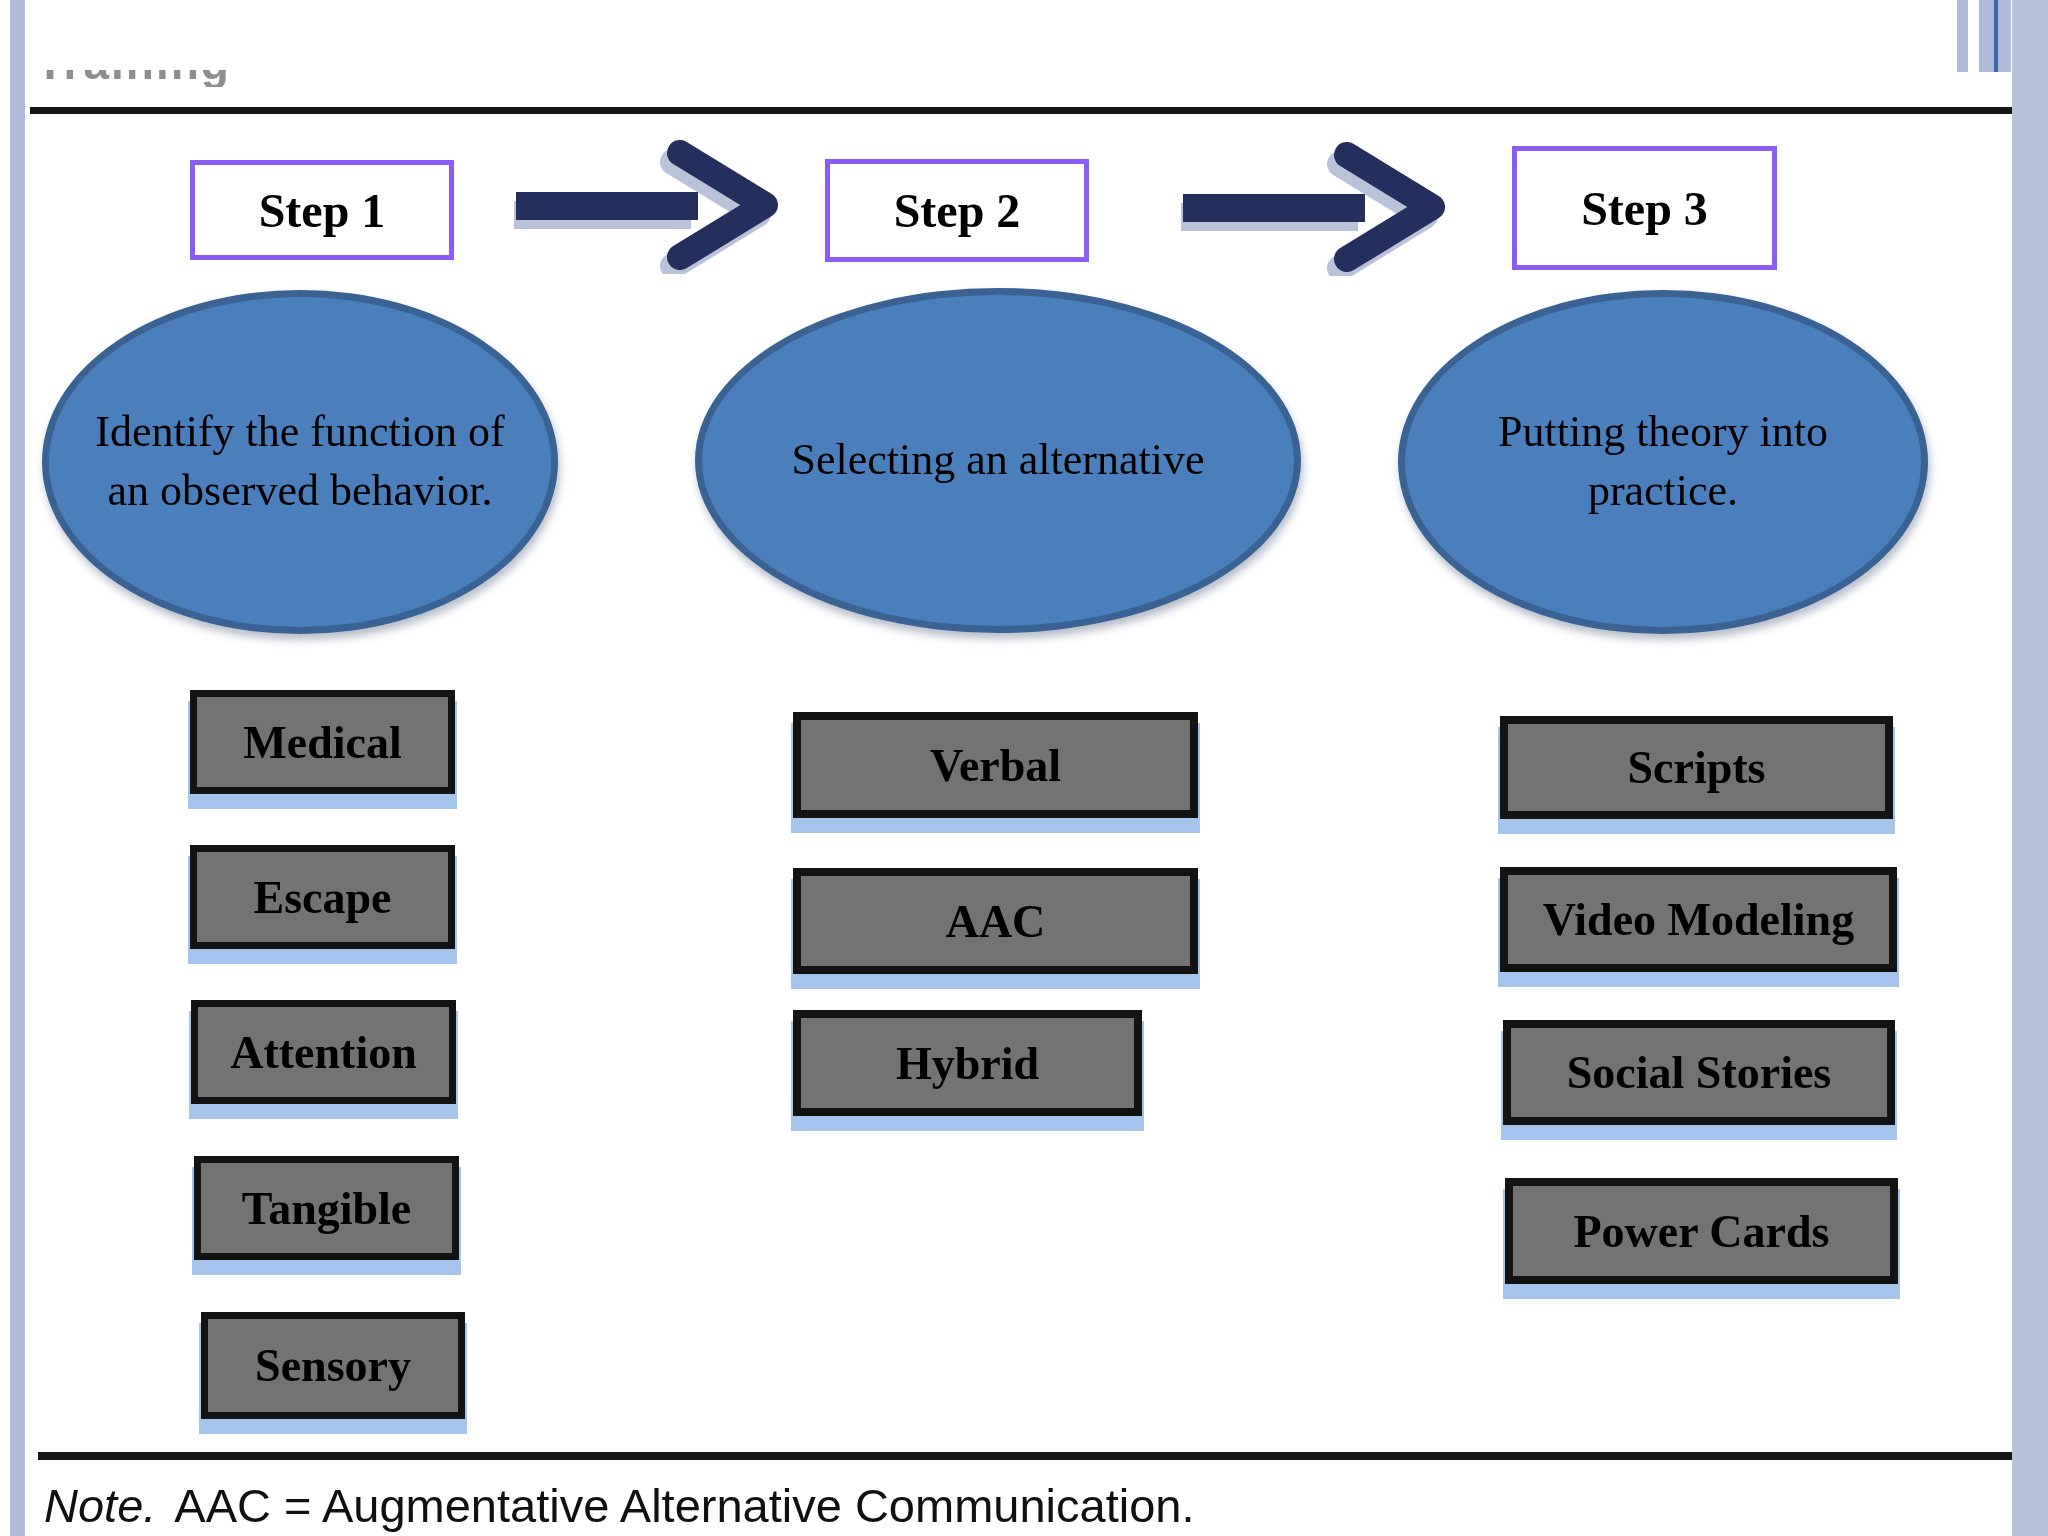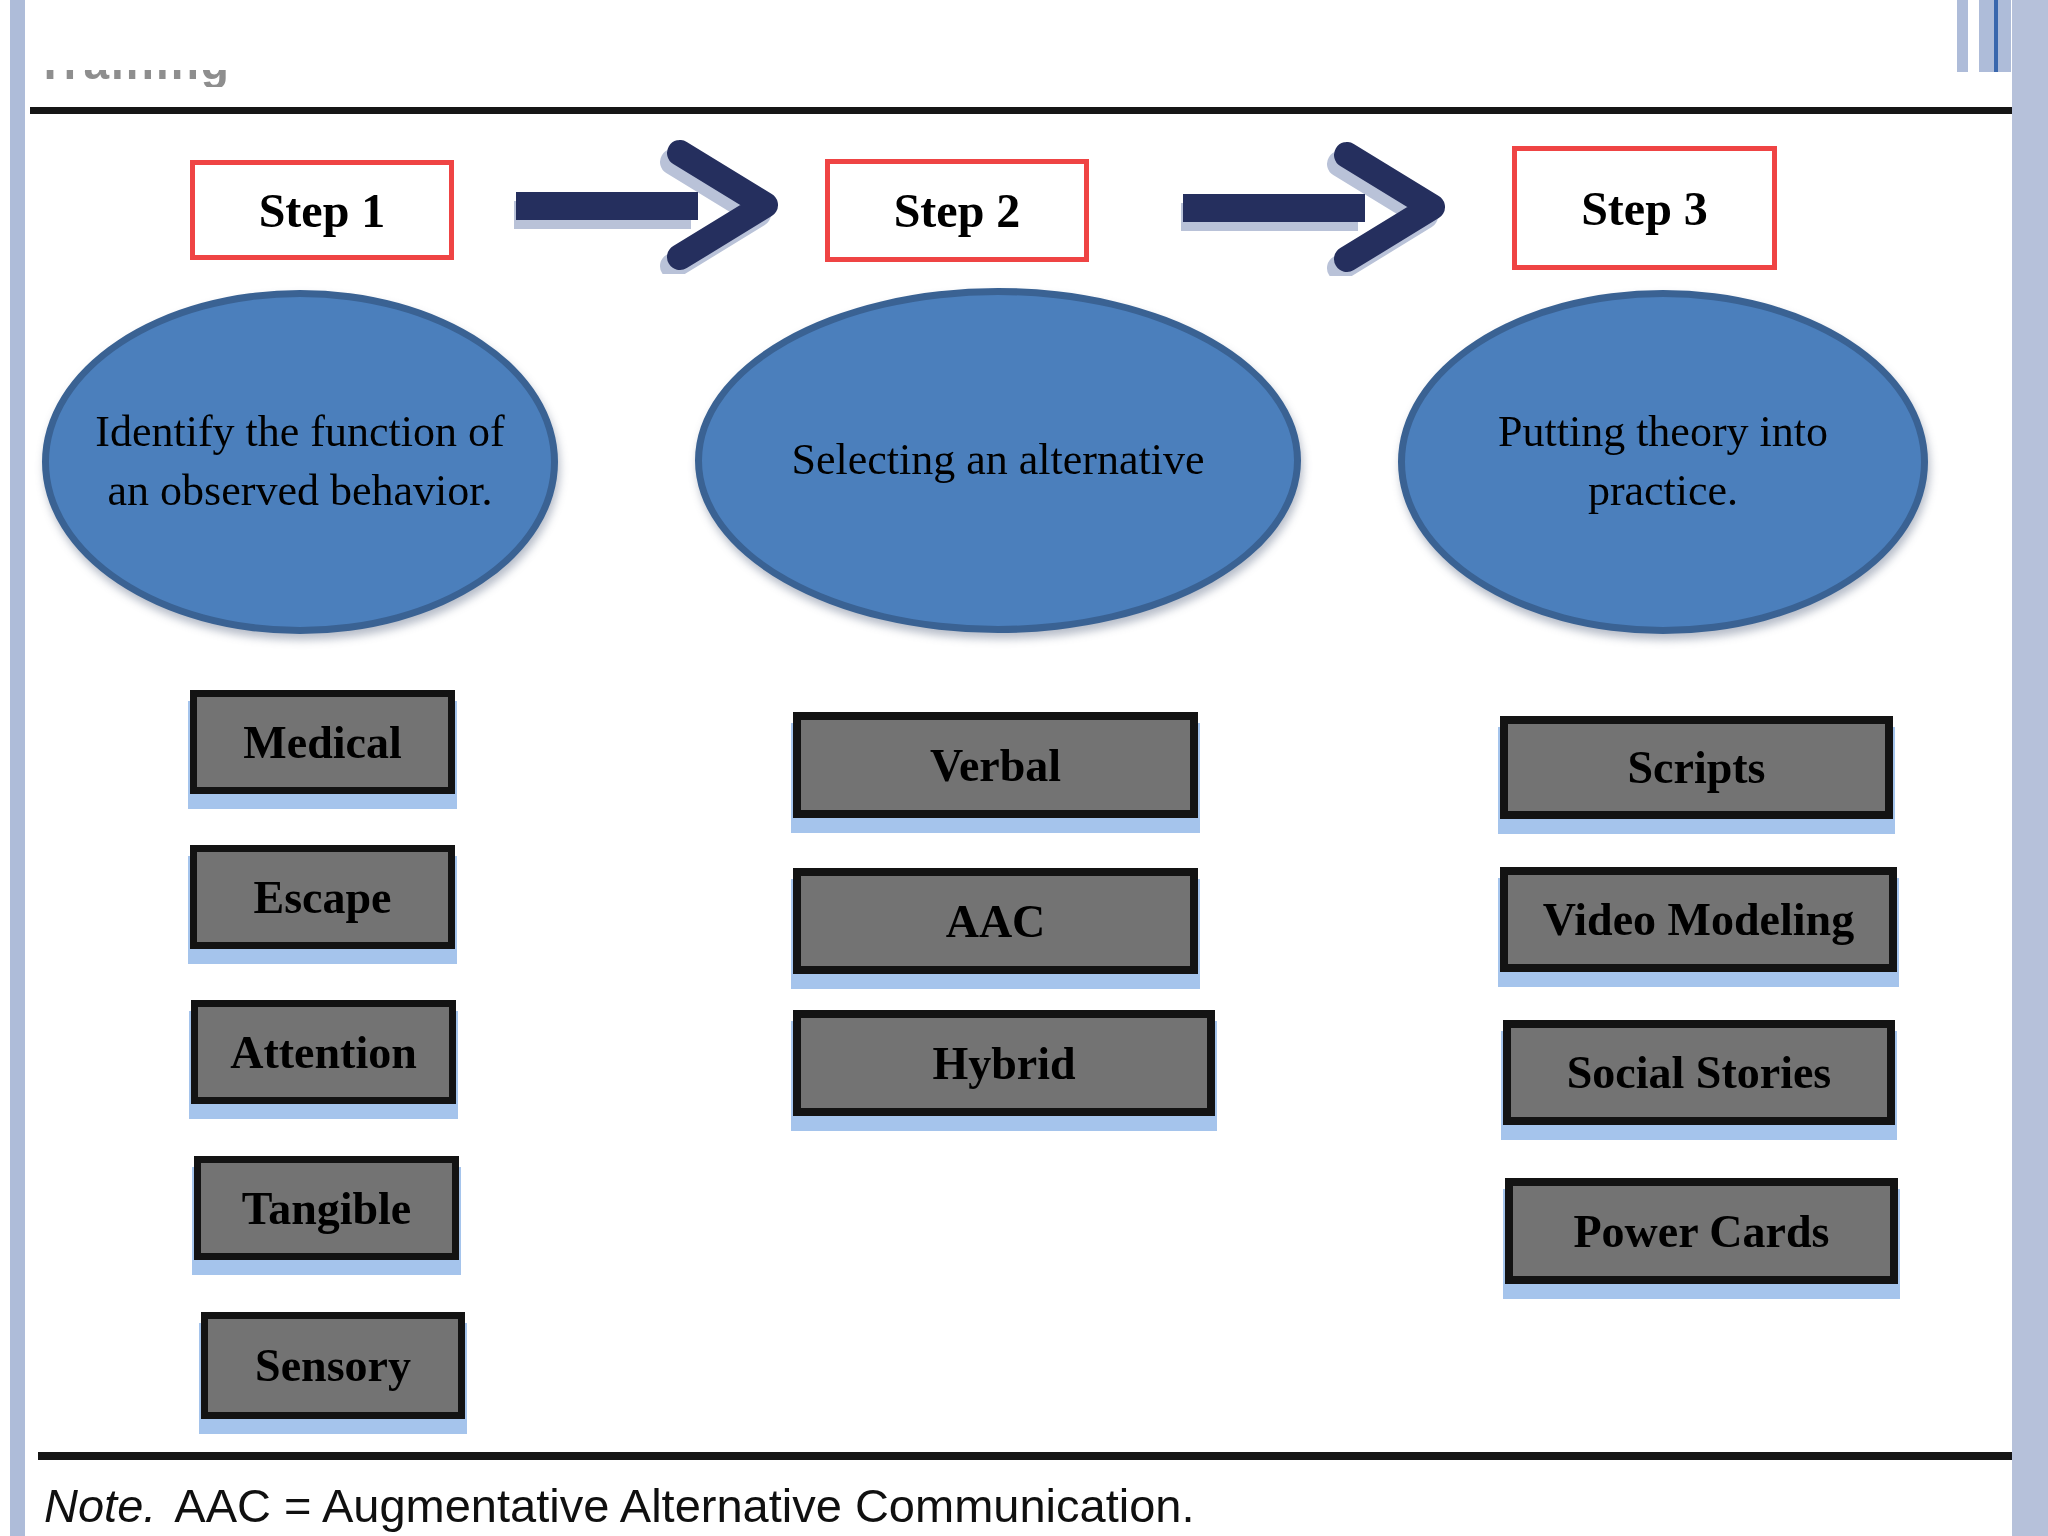--- a/index.html
+++ b/index.html
@@ -17,21 +17,21 @@
   
   .title-clip{position:absolute;left:36px;top:70px;width:320px;height:17px;overflow:hidden;}
   .title-clip span{position:absolute;left:0;top:-30px;font:bold 46px/1 "Liberation Sans","DejaVu Sans",sans-serif;
                    color:var(--title-gray,#8e8e8e);letter-spacing:2px;white-space:nowrap;}
 
   .rule{position:absolute;background:#161616;}
   .rule-top{left:30px;top:107px;width:1982px;height:7px;}
   .rule-bottom{left:38px;top:1452px;width:1974px;height:8px;}
 
   
-  .stepbox{position:absolute;box-sizing:border-box;background:#fff;border:5px solid #ef4444;
+  .stepbox{position:absolute;box-sizing:border-box;background:#fff;border:5px solid #8b5cf6;
            display:flex;align-items:center;justify-content:center;
            font-weight:bold;font-size:48px;color:#000;white-space:nowrap;}
 
   
   .arrow{position:absolute;width:270px;height:134px;}
 
   
   .ellipse{position:absolute;box-sizing:border-box;border-radius:50%;
            background:var(--ellipse-fill,#4b7fbc);border:7px solid var(--ellipse-border,#3a6293);
            box-shadow:2px 6px 8px rgba(95,108,135,.45);
@@ -126,21 +126,21 @@
   <div class="item" style="left:201px;top:1312px;width:264px;height:107px;">
     <span>Sensory</span>
   </div>
 
   <div class="item c2" style="left:793px;top:712px;width:405px;height:106px;">
     <span>Verbal</span>
   </div>
   <div class="item c2" style="left:793px;top:868px;width:405px;height:106px;">
     <span>AAC</span>
   </div>
-  <div class="item c2" style="left:793px;top:1010px;width:422px;height:106px;">
+  <div class="item c2" style="left:793px;top:1010px;width:349px;height:106px;">
     <span>Hybrid</span>
   </div>
 
   <div class="item c3" style="left:1500px;top:716px;width:393px;height:103px;">
     <span>Scripts</span>
   </div>
   <div class="item c3" style="left:1500px;top:867px;width:397px;height:105px;">
     <span>Video Modeling</span>
   </div>
   <div class="item c3" style="left:1503px;top:1020px;width:392px;height:105px;">

